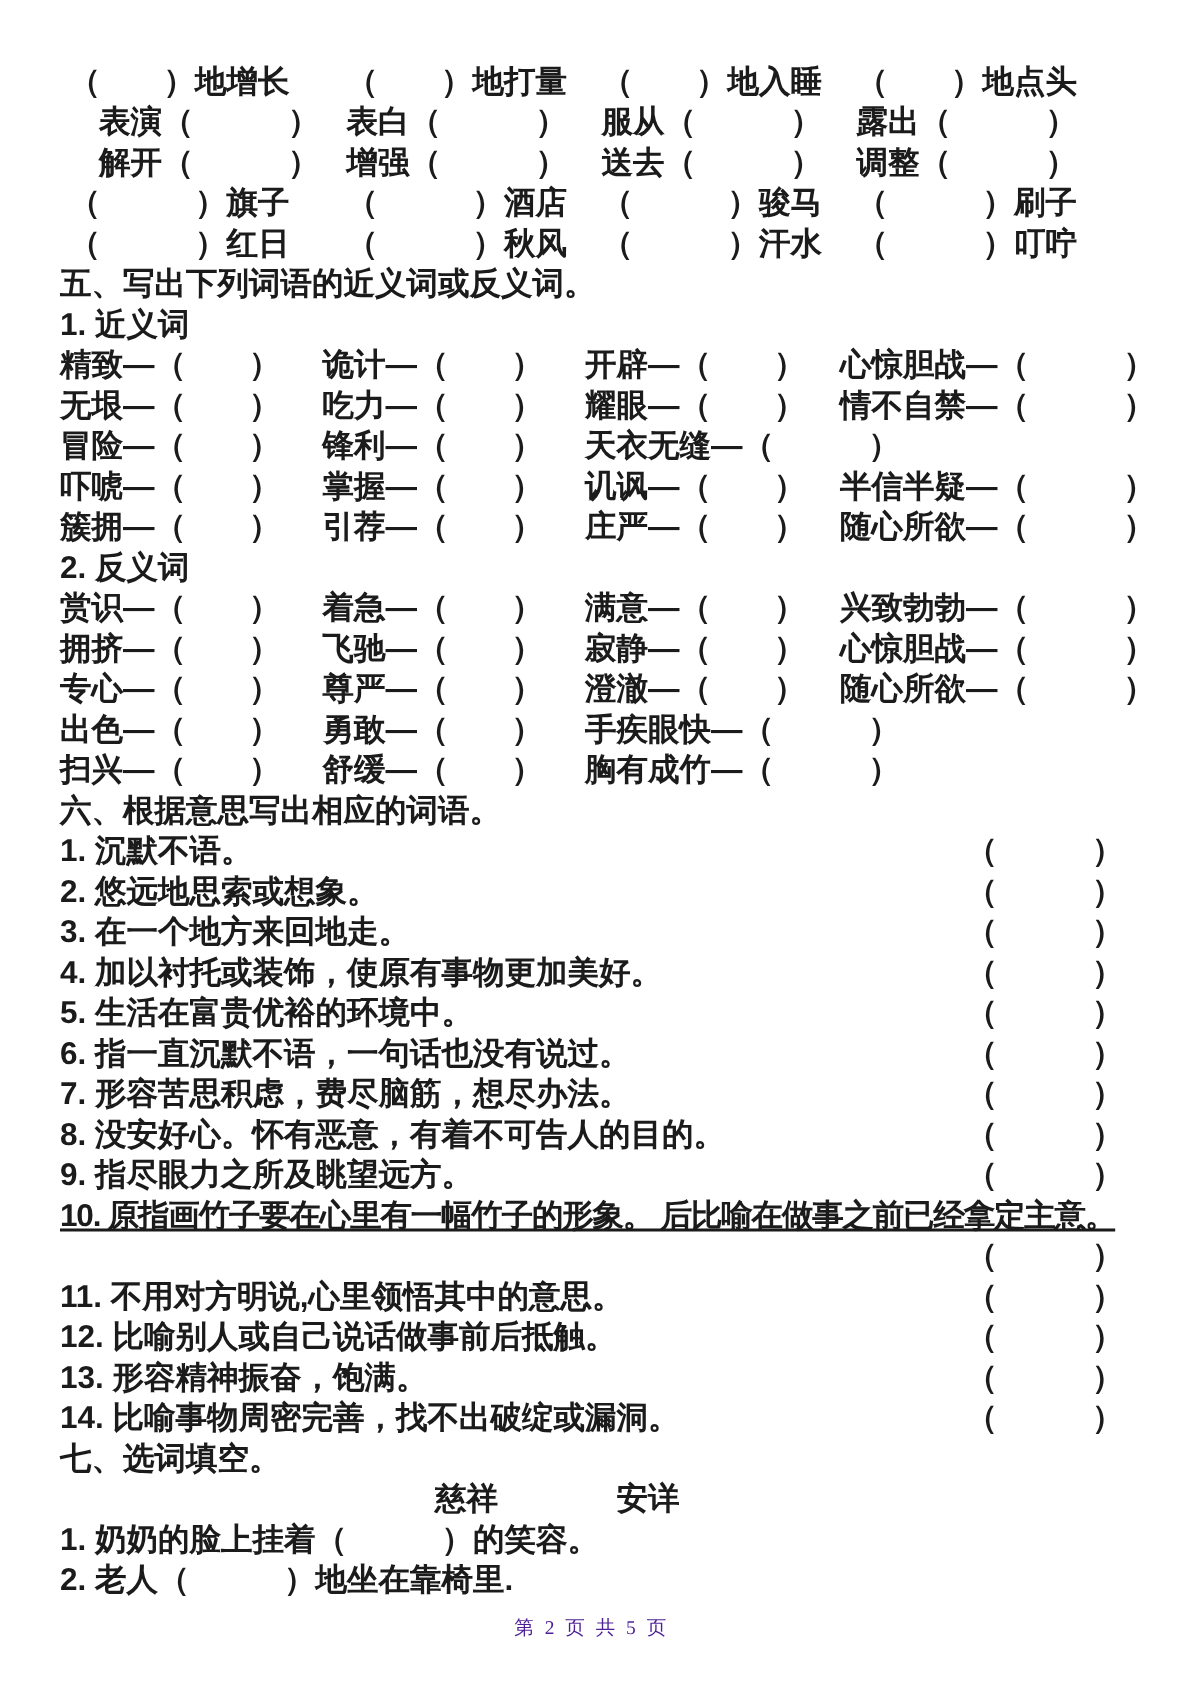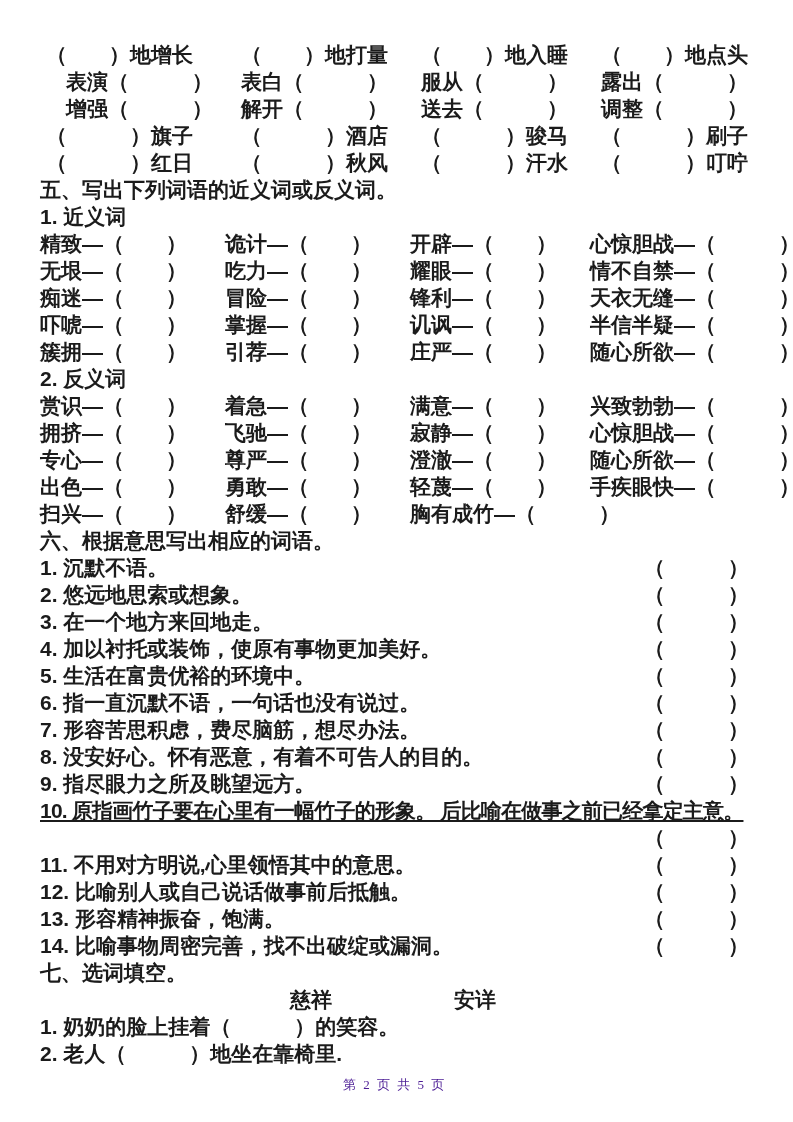--- a/index.html
+++ b/index.html
@@ -5,37 +5,36 @@
   html,body{margin:0;padding:0;}
   body{
     width:793px;height:1122px;background:#ffffff;overflow:hidden;
     font-family:"Liberation Sans","DejaVu Sans",sans-serif;
     color:#1b1b1b;
   }
   .page{padding:41px 44px 0 40px;}
   .line{
     height:27px;line-height:27px;font-size:21px;font-weight:600;
     white-space:nowrap;
-    gap:10px;
   }
   
   .toprow{display:grid;grid-template-columns:185px 170px 170px auto;padding-left:6px;}
   .toprow.indent{padding-left:26px;grid-template-columns:165px 170px 170px auto;}
   
   .wordrow{display:grid;grid-template-columns:175px 175px 170px auto;}
   
   .defline{display:flex;}
   .defline .q{flex:0 1 auto;overflow:visible;text-align:center;}
   .defline .br{margin-left:auto;}
   .tight{letter-spacing:-0.8px;text-decoration:underline;}
   .bracket-only{text-align:right;}
   
   .opts{display:flex;}
   .opts .opt1{margin-left:250px;}
-  .opts .opt2{margin-left:112px;}
+  .opts .opt2{margin-left:79px;}
   .footer{
     margin-top:9px;text-align:center;font-size:13px;font-weight:400;
     color:#4c1d95;letter-spacing:2px;
     font-family:"Liberation Serif","DejaVu Serif",serif;
   }
 </style>
 </head>
 <body>
 
 <div class="page">
@@ -47,22 +46,22 @@
       <span>（　　）地入睡</span>
       <span>（　　）地点头</span>
     </div>
     <div class="line toprow indent">
       <span>表演（　　　）</span>
       <span>表白（　　　）</span>
       <span>服从（　　　）</span>
       <span>露出（　　　）</span>
     </div>
     <div class="line toprow indent">
+      <span>解开（　　　）</span>
       <span>增强（　　　）</span>
-      <span>解开（　　　）</span>
       <span>送去（　　　）</span>
       <span>调整（　　　）</span>
     </div>
     <div class="line toprow">
       <span>（　　　）旗子</span>
       <span>（　　　）酒店</span>
       <span>（　　　）骏马</span>
       <span>（　　　）刷子</span>
     </div>
     <div class="line toprow">
@@ -83,21 +82,20 @@
       <span>开辟—（　　）</span>
       <span>心惊胆战—（　　　）</span>
     </div>
     <div class="line wordrow">
       <span>无垠—（　　）</span>
       <span>吃力—（　　）</span>
       <span>耀眼—（　　）</span>
       <span>情不自禁—（　　　）</span>
     </div>
     <div class="line wordrow">
-      <span>痴迷—（　　）</span>
       <span>冒险—（　　）</span>
       <span>锋利—（　　）</span>
       <span>天衣无缝—（　　　）</span>
     </div>
     <div class="line wordrow">
       <span>吓唬—（　　）</span>
       <span>掌握—（　　）</span>
       <span>讥讽—（　　）</span>
       <span>半信半疑—（　　　）</span>
     </div>
@@ -124,21 +122,20 @@
     </div>
     <div class="line wordrow">
       <span>专心—（　　）</span>
       <span>尊严—（　　）</span>
       <span>澄澈—（　　）</span>
       <span>随心所欲—（　　　）</span>
     </div>
     <div class="line wordrow">
       <span>出色—（　　）</span>
       <span>勇敢—（　　）</span>
-      <span>轻蔑—（　　）</span>
       <span>手疾眼快—（　　　）</span>
     </div>
     <div class="line wordrow">
       <span>扫兴—（　　）</span>
       <span>舒缓—（　　）</span>
       <span>胸有成竹—（　　　）</span>
     </div>
   </div>
 
   <div>

